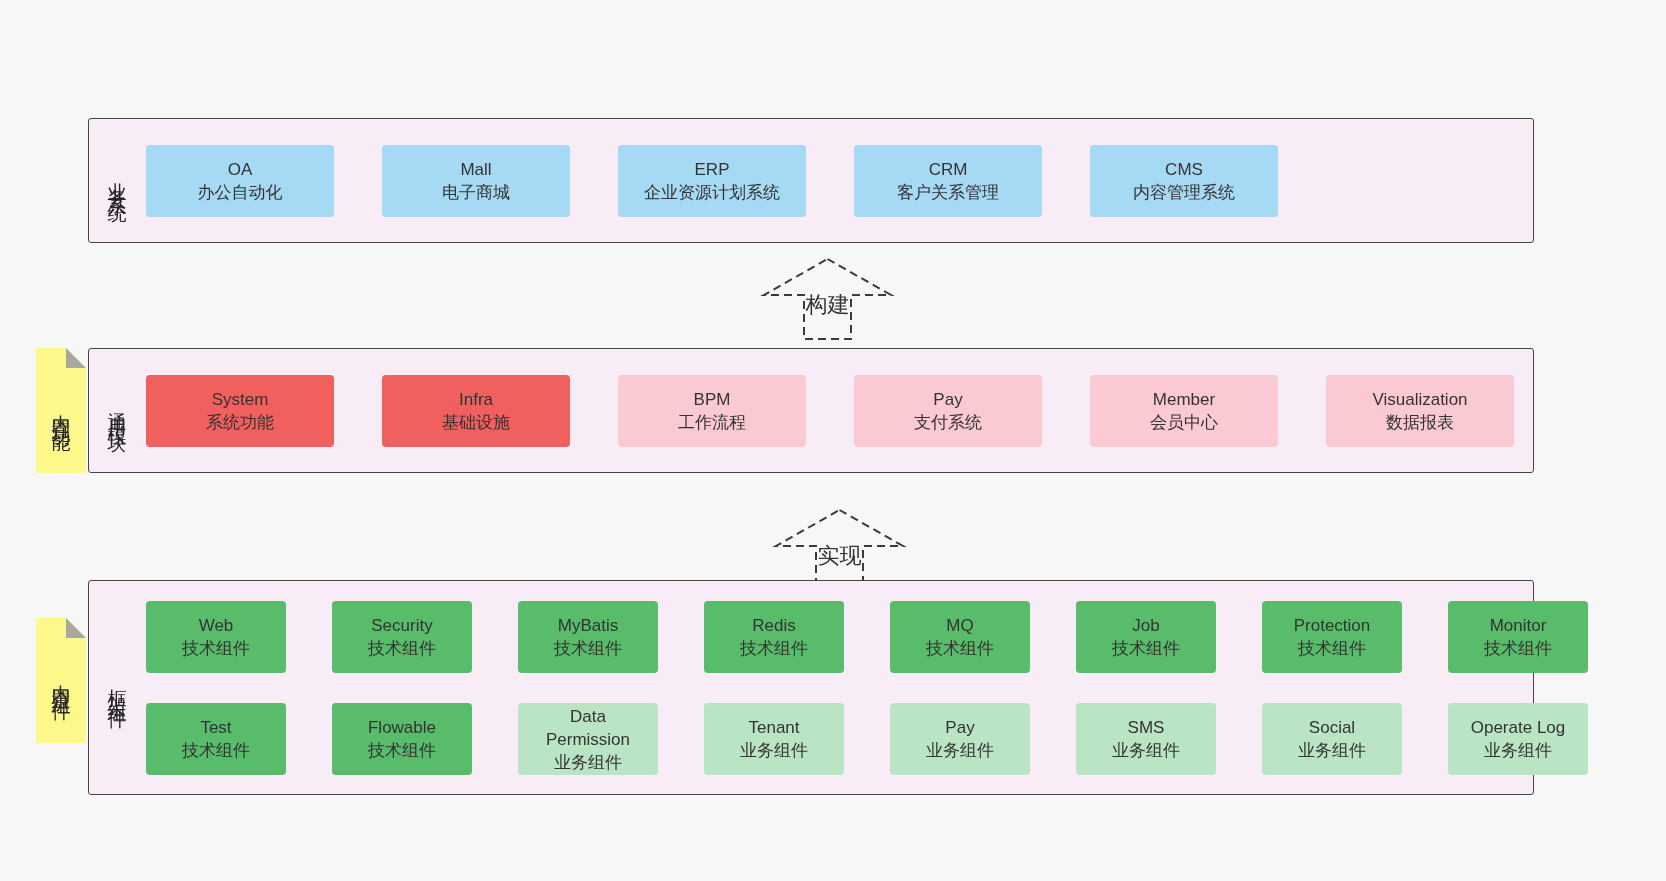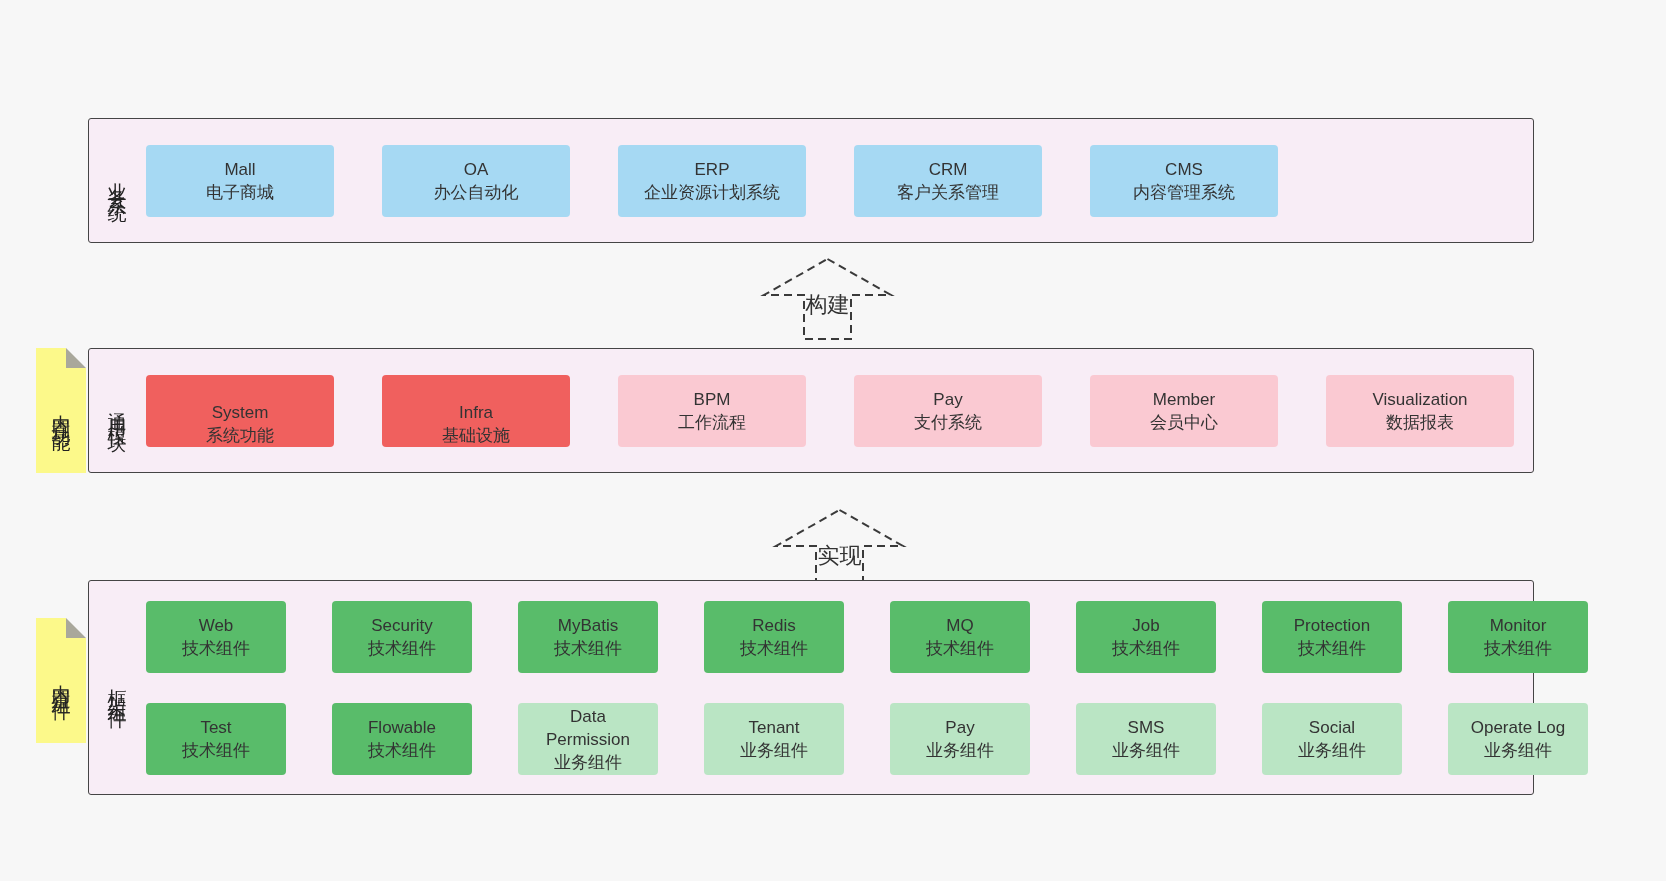--- a/index.html
+++ b/index.html
@@ -49,21 +49,21 @@
     flex-direction:column;
     align-items:center;
     justify-content:center;
     text-align:center;
     font-size:17px;
     line-height:23px;
   }
   .w188 { width:188px; }
   .w140 { width:140px; padding:0 13px; }
   .blue   { background:#a6d9f3; }
-  .red    { background:#f0605e;justify-content:flex-end; }
+  .red    { background:#f0605e; }
   .pink   { background:#fac9d2; }
   .gdark  { background:#59bc6a; }
   .glight { background:#bae5c4; }
 
   
   .arrow {
     position:absolute;
     width:135px;
     height:84px;
   }
@@ -115,26 +115,26 @@
     white-space:nowrap;
   }
 </style>
 </head>
 <body>
 
 <section class="layer" style="top:118px;height:125px">
   <div class="side-label">业务系统</div>
   <div class="boxes" style="top:26px">
     <div class="box w188 blue">
+      <span>OA</span>
+      <span>办公自动化</span>
+    </div>
+    <div class="box w188 blue">
       <span>Mall</span>
       <span>电子商城</span>
-    </div>
-    <div class="box w188 blue">
-      <span>OA</span>
-      <span>办公自动化</span>
     </div>
     <div class="box w188 blue">
       <span>ERP</span>
       <span>企业资源计划系统</span>
     </div>
     <div class="box w188 blue">
       <span>CRM</span>
       <span>客户关系管理</span>
     </div>
     <div class="box w188 blue">

